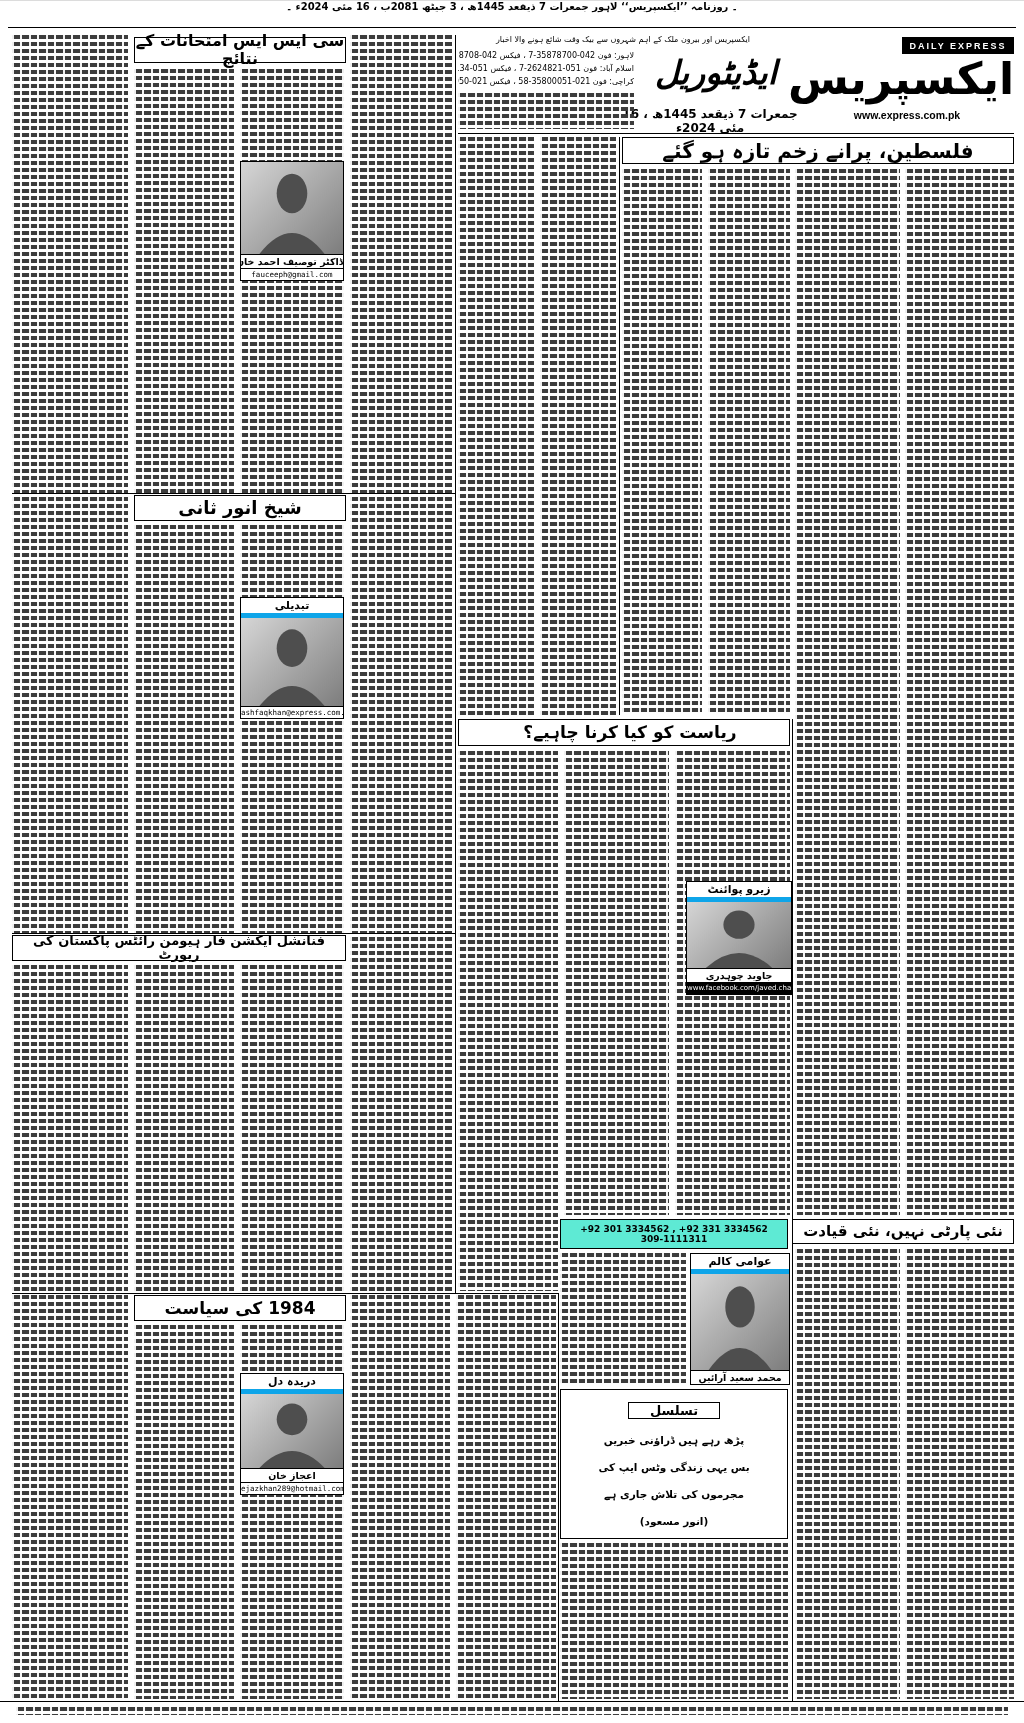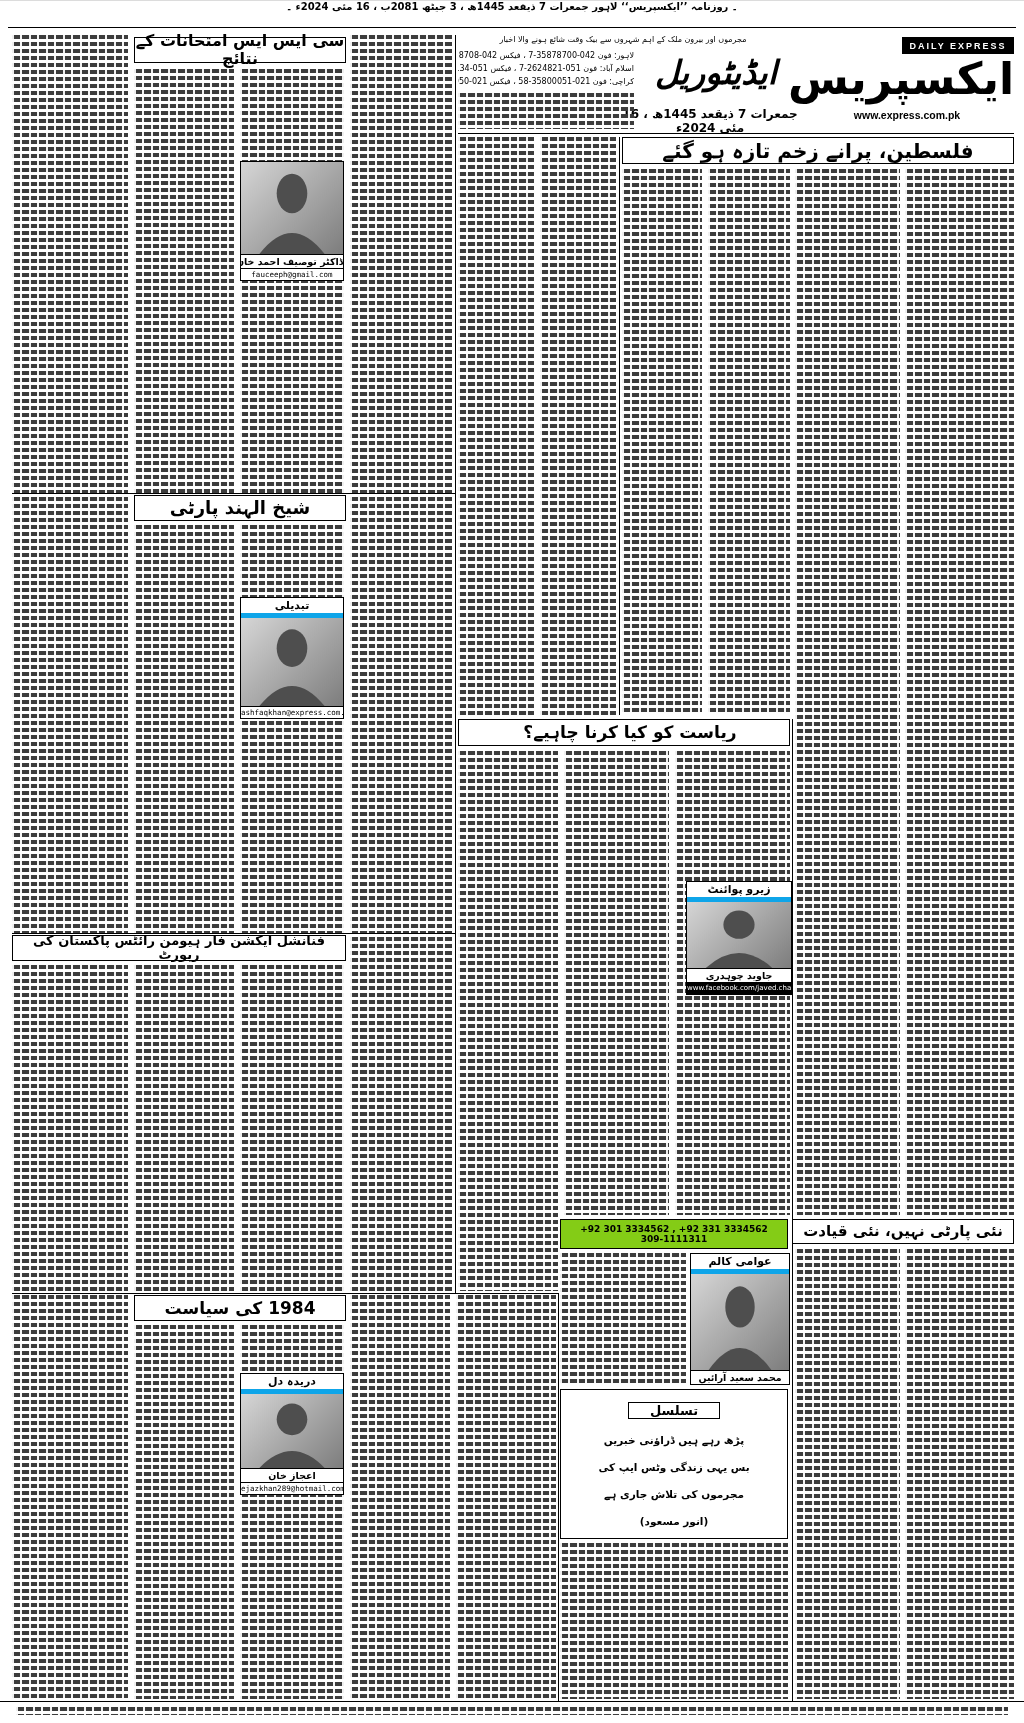--- a/index.html
+++ b/index.html
@@ -21,21 +21,21 @@
   .photo svg{position:absolute;left:0;top:0;width:100%;height:100%;}
   .pname{text-align:center;font-weight:bold;font-size:9.5px;padding:1px 0;border-top:1px solid #000;white-space:nowrap;overflow:hidden;}
   .pemail{text-align:center;font-size:7.5px;border-top:1px solid #000;padding:1px 0;
           font-family:"DejaVu Sans Mono",monospace;direction:ltr;white-space:nowrap;overflow:hidden;}
   .fbbar{background:#000;color:#fff;font-size:7px;text-align:center;direction:ltr;padding:2px 0;white-space:nowrap;overflow:hidden;}
   .tinyline{font-size:8px;line-height:13px;white-space:nowrap;overflow:hidden;}
   .poembox{border:1px solid #000;background:#fff;display:flex;flex-direction:column;align-items:center;
            justify-content:space-around;text-align:center;padding:4px;z-index:4;}
   .poemtitle{border:1px solid #000;padding:0 21px;font-weight:bold;font-size:13px;}
   .poemline{font-weight:bold;font-size:10.5px;}
-  .smsbox{border:1px solid #000;background:#84cc16;display:flex;flex-direction:column;align-items:center;
+  .smsbox{border:1px solid #000;background:#5eead4;display:flex;flex-direction:column;align-items:center;
           justify-content:center;direction:ltr;font-weight:bold;font-size:9px;z-index:4;}
   .brandtab{background:#000;color:#fff;display:flex;align-items:center;justify-content:center;
             font-size:9px;letter-spacing:2px;font-weight:bold;font-family:"Liberation Sans",sans-serif;}
   .logo{font-weight:bold;font-size:44px;line-height:52px;text-align:center;}
   .edition{font-weight:bold;font-size:33px;line-height:44px;text-align:center;font-style:italic;}
   .hdate{font-weight:bold;font-size:12px;text-align:center;}
   .website{font-weight:bold;font-size:10.5px;direction:ltr;text-align:center;font-family:"Liberation Sans",sans-serif;}
   .dateline{font-size:10px;text-align:center;font-weight:bold;}
   .note{font-size:8px;text-align:center;white-space:nowrap;overflow:hidden;}
 </style>
@@ -45,21 +45,21 @@
 <div id="page">
 
   <div class="abs dateline" style="left:0;top:7;width:1024px;">۔ روزنامہ ’’ایکسپریس‘‘ لاہور جمعرات 7 ذیقعد 1445ھ ، 3 جیٹھ 2081ب ، 16 مئی 2024ء ۔</div>
   <div class="abs hrule" style="left:8px;top:26px;width:1008px;"></div>
 
   <div class="abs brandtab" style="left:902px;top:36px;width:112px;height:17px;">DAILY EXPRESS</div>
   <div class="abs logo" style="left:800px;top:52px;width:214px;height:52px;">ایکسپریس</div>
   <div class="abs website" style="left:800px;top:108px;width:214px;height:14px;">www.express.com.pk</div>
   <div class="abs edition" style="left:640px;top:50px;width:152px;height:46px;">ایڈیٹوریل</div>
   <div class="abs hdate" style="left:612px;top:106px;width:196px;height:16px;">جمعرات 7 ذیقعد 1445ھ ، 16 مئی 2024ء</div>
-  <div class="abs note" style="left:458px;top:34px;width:330px;height:12px;">مجرموں اور بیرون ملک کے اہم شہروں سے بیک وقت شائع ہونے والا اخبار</div>
+  <div class="abs note" style="left:458px;top:34px;width:330px;height:12px;">ایکسپریس اور بیرون ملک کے اہم شہروں سے بیک وقت شائع ہونے والا اخبار</div>
   <div class="abs" style="left:458px;top:48px;width:176px;height:42px;">
     <div class="tinyline">لاہور: فون 042-35878700-7 ، فیکس 042-35878708</div>
     <div class="tinyline">اسلام آباد: فون 051-2624821-7 ، فیکس 051-2879134</div>
     <div class="tinyline">کراچی: فون 021-35800051-58 ، فیکس 021-35800050</div>
   </div>
   <div class="abs tx" style="left:458px;top:92px;width:176px;height:36px;"></div>
   <div class="abs hrule" style="left:458px;top:132px;width:556px;"></div>
 
   <div class="abs hl" style="left:622px;top:136px;width:392px;height:27px;font-size:20px;">فلسطین، پرانے زخم تازہ ہو گئے</div>
   <div class="abs tx" style="left:622px;top:168px;width:80px;height:546px;"></div>
@@ -127,21 +127,21 @@
       <svg viewBox="0 0 100 70" preserveAspectRatio="none">
         <circle cx="50" cy="24" r="15" fill="#4e4e4e"></circle>
           <path d="M18 70 Q50 38 82 70 Z" fill="#4e4e4e"></path>
       </svg>
     </div>
     <div class="pname">ڈاکٹر توصیف احمد خان</div>
     <div class="pemail">fauceeph@gmail.com</div>
   </div>
 
   <div class="abs hrule" style="left:12px;top:492px;width:444px;"></div>
-  <div class="abs hl" style="left:134px;top:494px;width:212px;height:26px;font-size:18px;">شیخ الہند پارٹی</div>
+  <div class="abs hl" style="left:134px;top:494px;width:212px;height:26px;font-size:18px;">شیخ انور ثانی</div>
   <div class="abs tx" style="left:12px;top:496px;width:116px;height:436px;"></div>
   <div class="abs tx" style="left:134px;top:524px;width:100px;height:408px;"></div>
   <div class="abs tx" style="left:240px;top:524px;width:104px;height:408px;"></div>
   <div class="abs tx" style="left:350px;top:496px;width:102px;height:436px;"></div>
   <div class="abs authorbox" style="left:240px;top:596px;width:104px;height:122px;">
     <div class="col-label">تبدیلی</div>
     <div class="photo">
       <svg viewBox="0 0 100 70" preserveAspectRatio="none">
         <circle cx="50" cy="24" r="15" fill="#4e4e4e"></circle>
           <path d="M18 70 Q50 38 82 70 Z" fill="#4e4e4e"></path>

